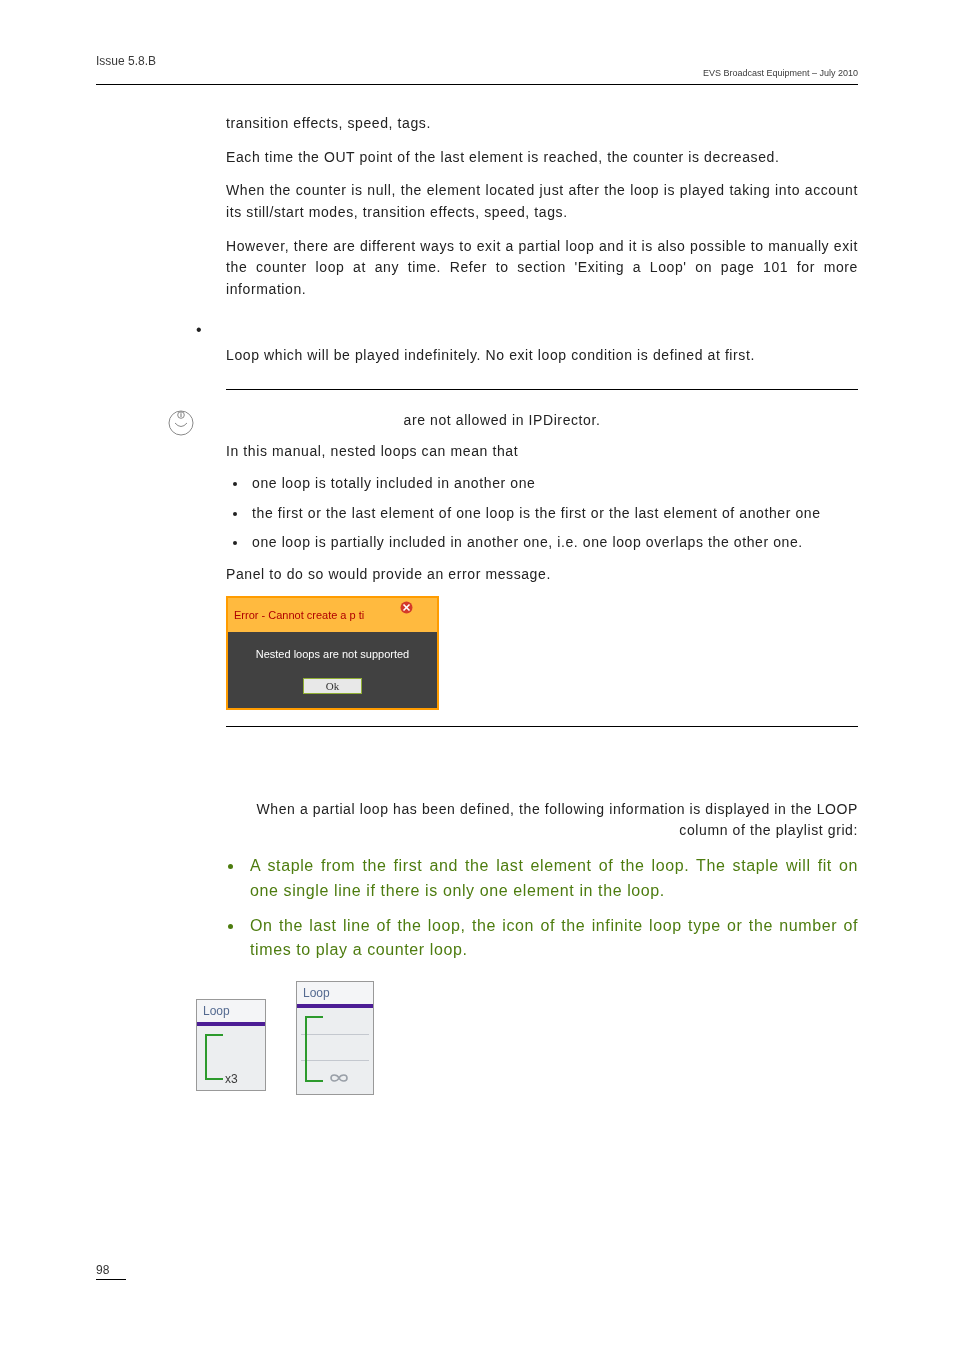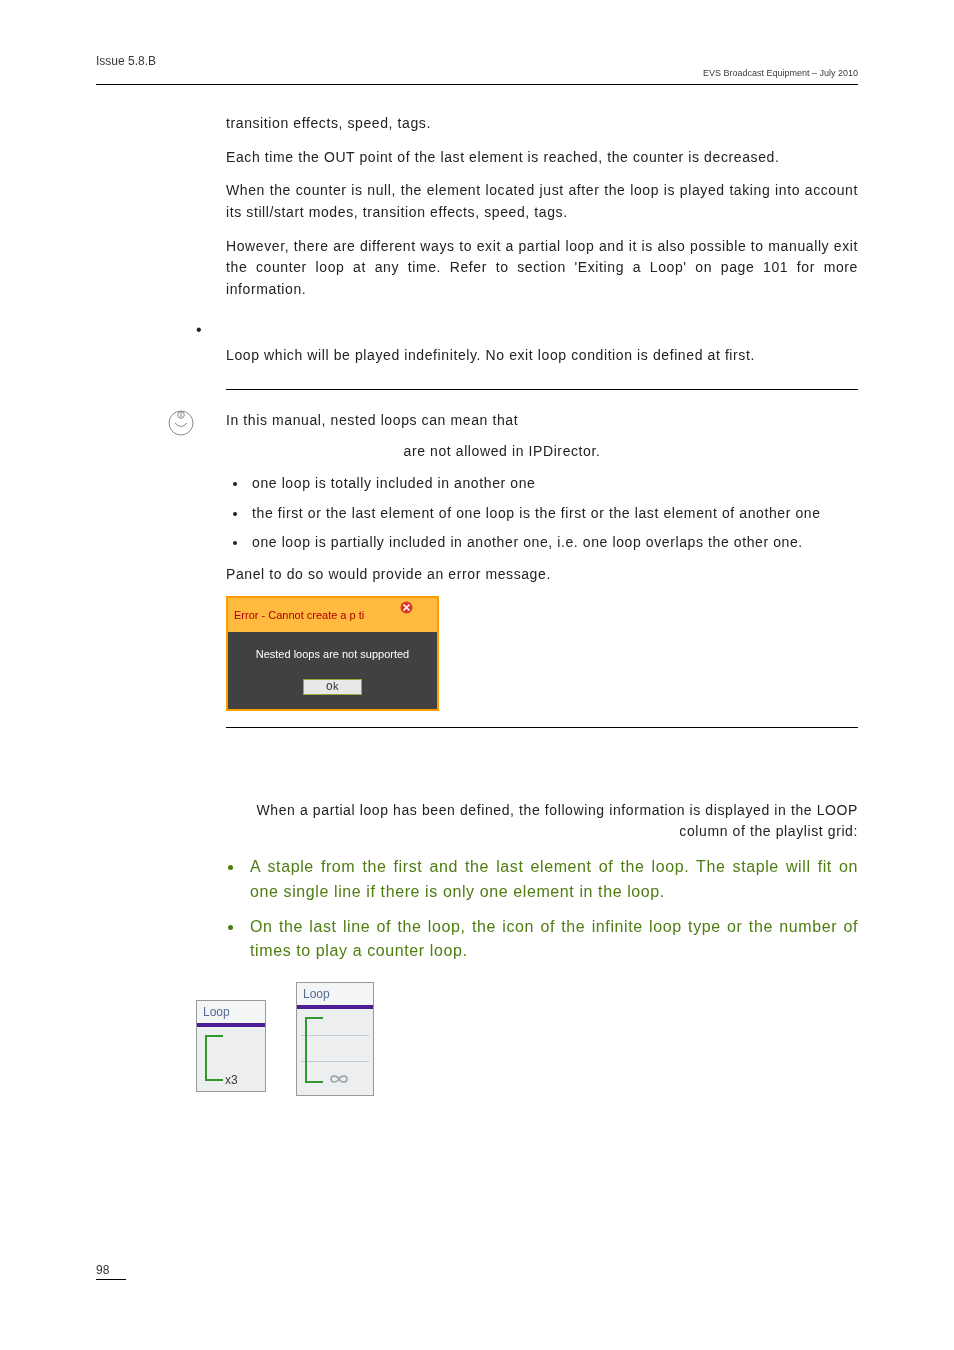--- a/index.html
+++ b/index.html
@@ -141,21 +141,21 @@
   }
   .error-actions {
     text-align: center;
     padding: 6px 0 14px 0;
   }
   .ok-btn {
     background: #e8e8e8;
     border: 1px solid #8fae33;
     font-size: 11px;
     padding: 1px 22px;
-    font-family: Liberation Mono, monospace;
+    font-family: Liberation Serif, serif;
     color: #333;
   }
   .main-list {
     margin: 0 0 18px 0;
     padding: 0 0 0 18px;
   }
   .main-list li {
     font-family: Arial, sans-serif;
     font-size: 16px;
     letter-spacing: 0.6px;
@@ -260,22 +260,22 @@
     <div class="note-icon">
       <svg width="30" height="30" viewBox="0 0 30 30">
         <circle cx="15" cy="15" r="12" fill="none" stroke="#8a8a8a" stroke-width="1"></circle>
         <path d="M9 15 Q15 22 21 15" fill="none" stroke="#8a8a8a" stroke-width="1"></path>
         <circle cx="15" cy="7" r="3.3" fill="none" stroke="#8a8a8a" stroke-width="1"></circle>
         <line x1="15" y1="6" x2="15" y2="9" stroke="#8a8a8a" stroke-width="1.2"></line>
         <circle cx="15" cy="5" r="0.8" fill="#8a8a8a"></circle>
       </svg>
     </div>
     <div class="note-content">
+      <p class="note-para" style="text-align:center; padding-right:80px;"> are not allowed in IPDirector.</p>
       <p class="note-para">In this manual, nested loops can mean that</p>
-      <p class="note-para" style="text-align:center; padding-right:80px;"> are not allowed in IPDirector.</p>
       <ul class="sublist">
         <li>one loop is totally included in another one</li>
         <li>the first or the last element of one loop is the first or the last element of another one</li>
         <li>one loop is partially included in another one, i.e. one loop overlaps the other one.</li>
       </ul>
       <p class="note-para">Panel to do so would provide an error message.</p>
 
       <div class="error-dialog">
         <div class="error-title">
           <span>Error - Cannot create a p     ti</span>

